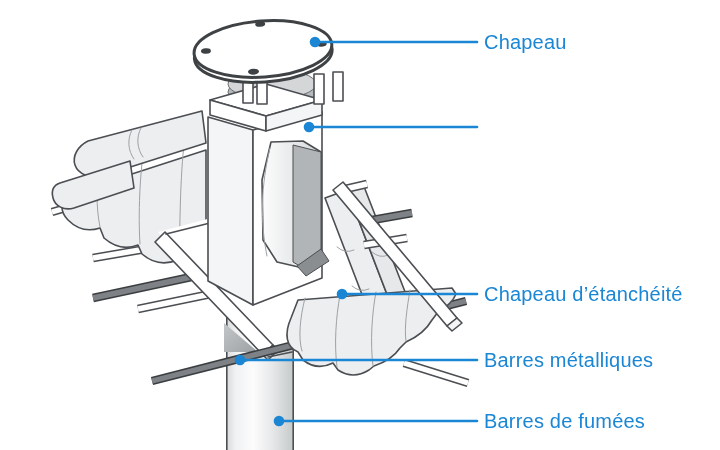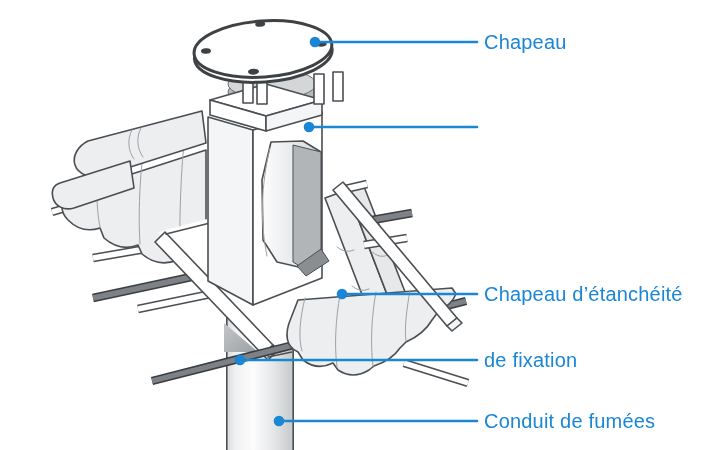--- a/index.html
+++ b/index.html
@@ -179,19 +179,19 @@
   </g>
 </svg>
 
 <div class="label" style="top:30px">
   <span>Chapeau</span>
 </div>
 <div class="label" style="top:282px">
   <span>Chapeau d’étanchéité</span>
 </div>
 <div class="label" style="top:348px">
-  <span>de fixation</span>
+  <span>Barres métalliques</span>
 </div>
 <div class="label" style="top:409px">
-  <span>Conduit de fumées</span>
+  <span>Barres de fumées</span>
 </div>
 
 </div>
 
 </body></html>

